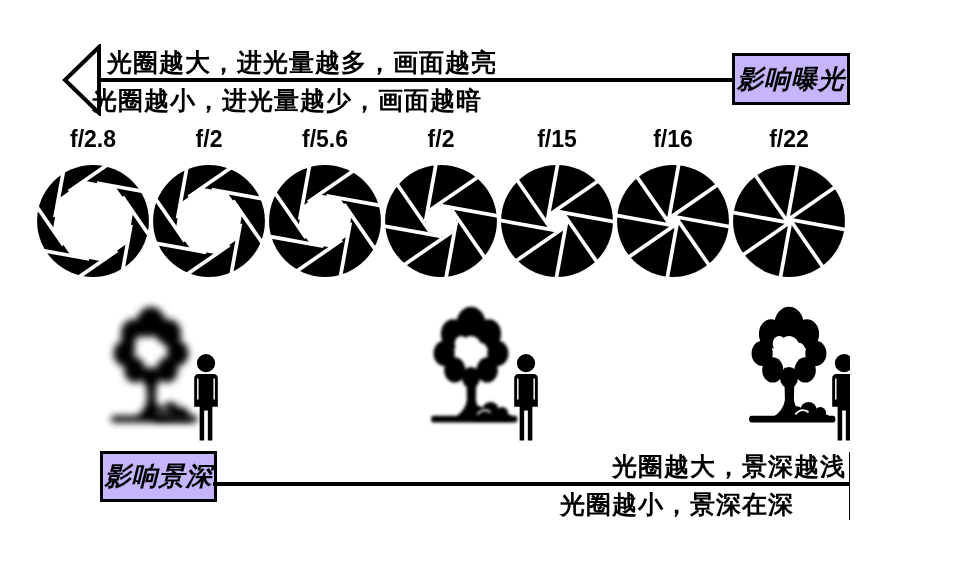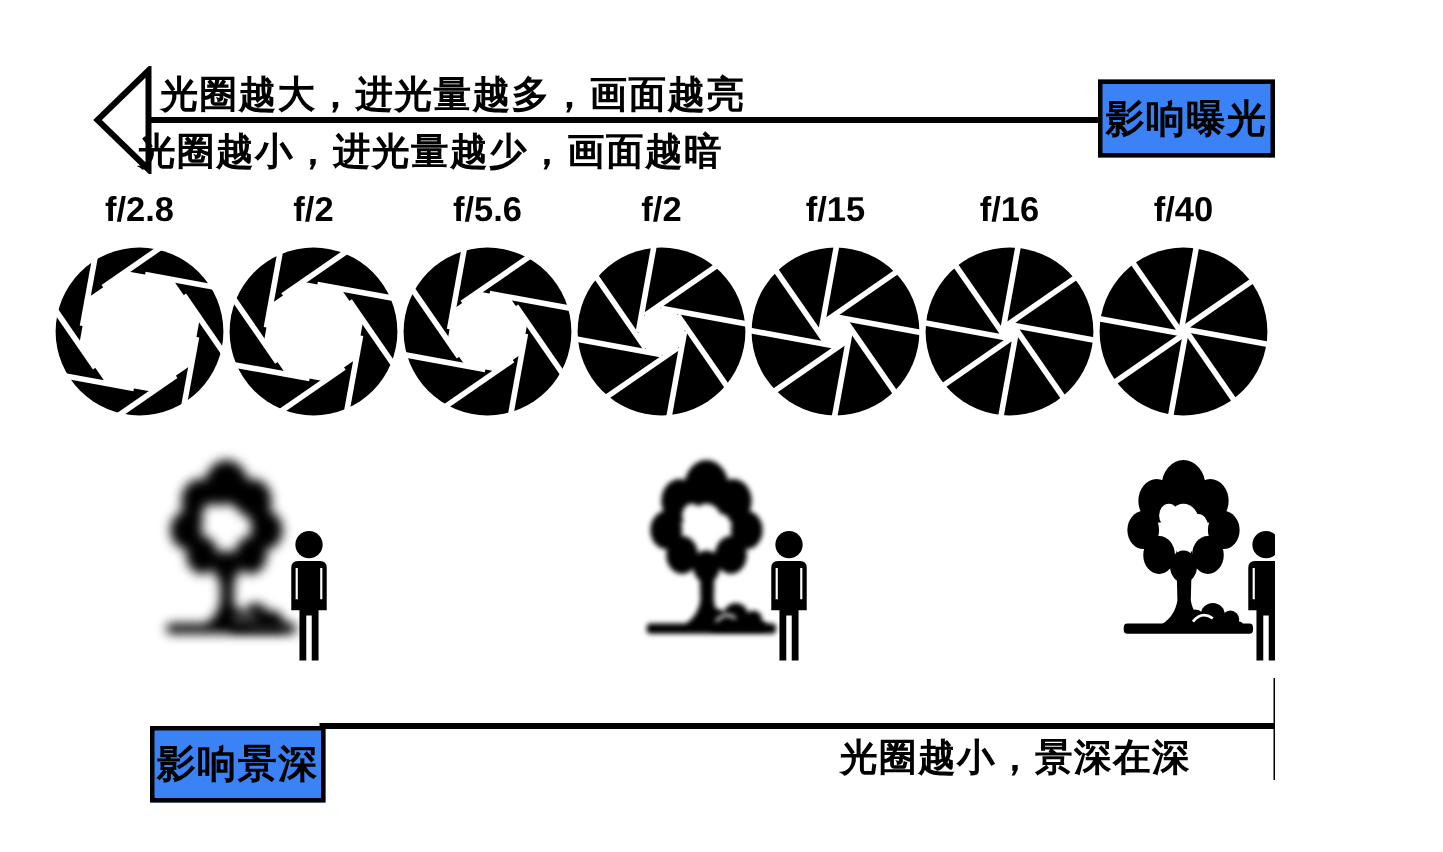--- a/index.html
+++ b/index.html
@@ -10,26 +10,26 @@
   }
   .txt{position:absolute; font-size:25px; letter-spacing:1px; white-space:nowrap;}
   .t1{left:107px; top:46px;}
   .t2{left:92px; top:84px;}
   .b1{left:560px; width:286px; text-align:right; top:450px;}
   .b2{left:560px; width:286px; text-align:left; top:488px;}
   .hline{position:absolute; height:4px; background:#000;}
   .top-line{left:98px; top:78px; width:636px;}
   .bottom-line{left:213px; top:482px; width:639px;}
   .label-box{
-    position:absolute; border:3px solid #000; background:#3b82f6;
+    position:absolute; border:3px solid #000; background:#c4b5fd;
     display:flex; align-items:center; justify-content:center;
-    font-size:26px; letter-spacing:1px;
+    font-size:26px; letter-spacing:1px;font-style:italic;
   }
   .exposure-box{left:732px; top:53px; width:112px; height:46px;}
-  .dof-box{left:100px; top:484px; width:111px; height:45px;}
+  .dof-box{left:100px; top:451px; width:111px; height:45px;}
   .tri{position:absolute;}
   .tri-left{left:62px; top:44px;}
   .tri-right{left:848px; top:452px;}
   .ap-row{
     position:absolute; left:35px; top:124px;
     display:flex; 
   }
   .ap-col{width:116px; display:flex; flex-direction:column; align-items:center;}
   .fstop{font-size:23px; height:32px; line-height:30px; text-align:center; margin-bottom:7px;}
   .ap-icon{width:116px; height:116px;}
@@ -152,21 +152,21 @@
             <line x1="60.9" y1="57.8" x2="6.7" y2="95.4" stroke="#fff" stroke-width="3.6"></line>
             <line x1="58.2" y1="60.8" x2="-6.8" y2="49.0" stroke="#fff" stroke-width="3.6"></line>
             <line x1="54.2" y1="60.9" x2="16.6" y2="6.7" stroke="#fff" stroke-width="3.6"></line>
             <line x1="51.2" y1="58.2" x2="63.0" y2="-6.8" stroke="#fff" stroke-width="3.6"></line>
             <line x1="51.1" y1="54.2" x2="105.3" y2="16.6" stroke="#fff" stroke-width="3.6"></line>
             <polygon points="58.5,52.1 60.6,55.0 59.9,58.5 57.0,60.6 53.5,59.9 51.4,57.0 52.1,53.5 55.0,51.4" fill="#fff"></polygon>
           </svg>
         </div>
       </div>
       <div class="ap-col">
-        <div class="fstop">f/40</div>
+        <div class="fstop">f/22</div>
         <div class="ap-icon">
           <svg viewBox="0 0 112 112" width="100%" height="100%">
             <circle cx="56" cy="56" r="54" fill="#000000"></circle>
             <line x1="53.3" y1="53.9" x2="118.3" y2="65.7" stroke="#fff" stroke-width="3.6"></line>
             <line x1="55.6" y1="52.6" x2="93.2" y2="106.9" stroke="#fff" stroke-width="3.6"></line>
             <line x1="58.1" y1="53.3" x2="46.3" y2="118.3" stroke="#fff" stroke-width="3.6"></line>
             <line x1="59.4" y1="55.6" x2="5.1" y2="93.2" stroke="#fff" stroke-width="3.6"></line>
             <line x1="58.7" y1="58.1" x2="-6.3" y2="46.3" stroke="#fff" stroke-width="3.6"></line>
             <line x1="56.4" y1="59.4" x2="18.8" y2="5.1" stroke="#fff" stroke-width="3.6"></line>
             <line x1="53.9" y1="58.7" x2="65.7" y2="-6.3" stroke="#fff" stroke-width="3.6"></line>
@@ -315,15 +315,16 @@
       </div>
     </div>
 
   <div class="label-box dof-box">
     <span>影响景深</span>
   </div>
   <div class="hline bottom-line"></div>
   <svg class="tri tri-right" width="40" height="68" viewBox="0 0 40 68">
     <polygon points="3,3 37,34 3,65" fill="#ffffff" stroke="#000000" stroke-width="4"></polygon>
   </svg>
+  <div class="txt b1">光圈越大，景深越浅</div>
   <div class="txt b2">光圈越小，景深在深</div>
 
 </div>
 
 </body></html>

